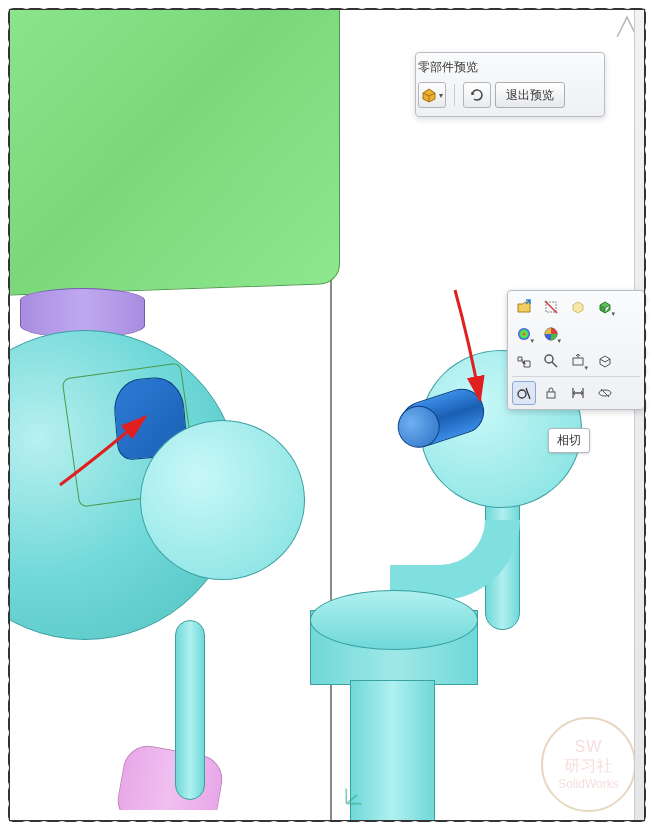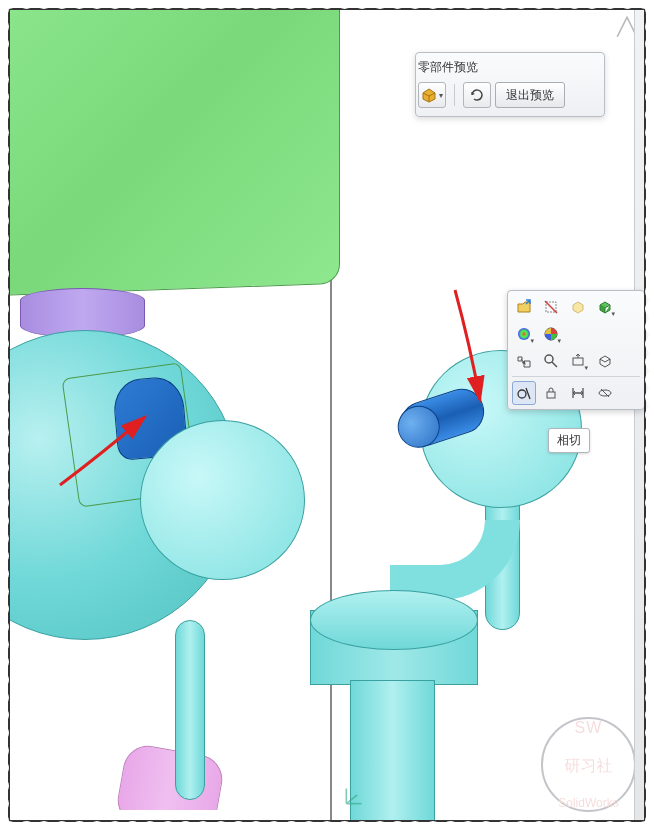--- a/index.html
+++ b/index.html
@@ -329,23 +329,23 @@
 
 
 .watermark {
   position: absolute;
   right: 18px; bottom: 18px;
   width: 95px; height: 95px;
   z-index: 20;
   opacity: 0.25;
   display: flex;
   align-items: center;
-  justify-content: space-between;
+  justify-content: center;
   flex-direction: column;
-  border: 2px solid #0f172a;
+  border: 2px solid #a16207;
   border-radius: 50%;
   color: #d77;
   font-size: 11px;
 }
 .watermark .wm-sw { font-size: 16px; letter-spacing: 1px; }
 .watermark .wm-cn { font-size: 16px; font-weight: normal; }
 .watermark .wm-en { font-size: 12px; }
 
 
 .triad-tr {

